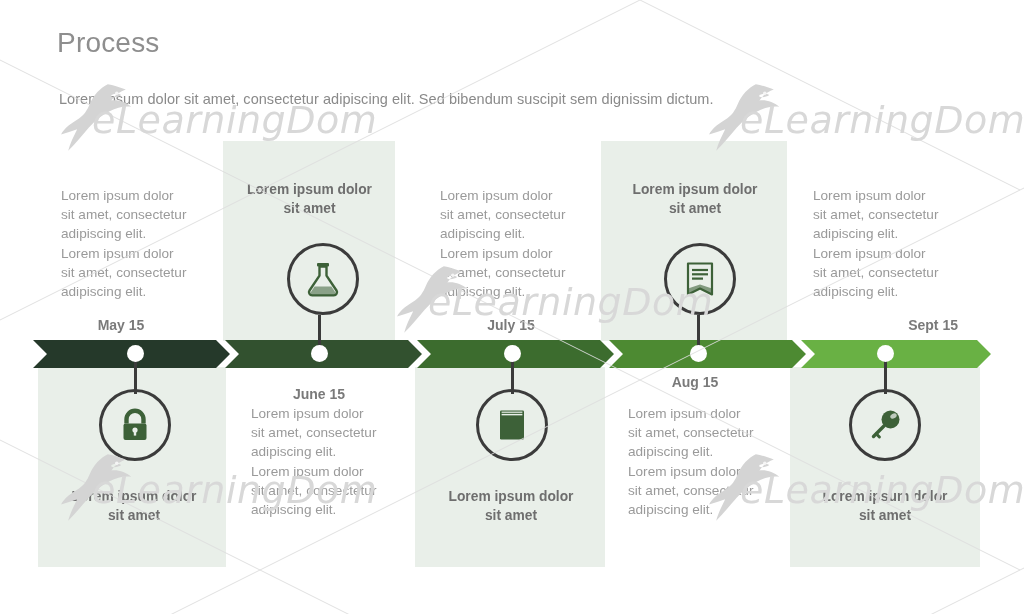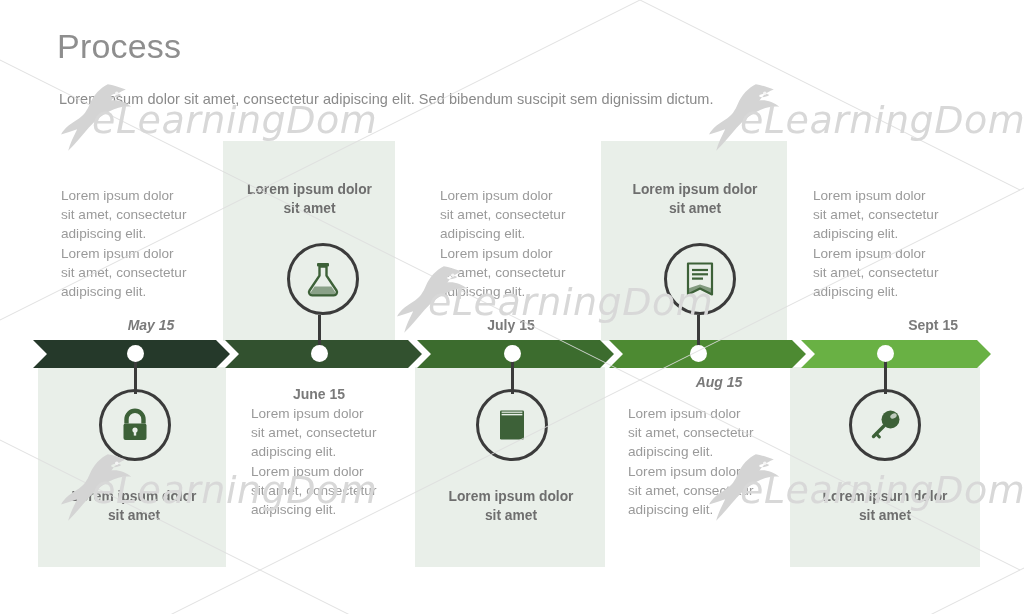--- a/index.html
+++ b/index.html
@@ -45,21 +45,21 @@
     letter-spacing: 0.5px;
     color: #d8d8d8;
     white-space: nowrap;
     font-weight: 400;
   }
 
   
   .page-title {
     position: absolute;
     left: 57px; top: 27px;
-    font-size: 34px;
+    font-size: 28px;
     font-weight: 400;
     color: #8e8e8e;
     letter-spacing: 0.2px;
     z-index: 20;
   }
   .page-subtitle {
     position: absolute;
     left: 59px; top: 91px;
     font-size: 14.5px;
     color: #8a8a8a;
@@ -171,21 +171,21 @@
 
     <path d="M768,0 L944,0 L958,14 L944,28 L768,28 L782,14 Z" fill="#69b144"></path>
   </svg>
 
   <div class="body-text" style="left:61px; top:186px; width:170px;">Lorem ipsum dolor
 sit amet, consectetur
 adipiscing elit.
 Lorem ipsum dolor
 sit amet, consectetur
 adipiscing elit.</div>
-  <div class="date-label" style="left:78px; top:317px; width:146px;font-style:italic;">May 15</div>
+  <div class="date-label" style="left:48px; top:317px; width:146px;">May 15</div>
   <div class="stem" style="left:134px; top:354px; height:40px;"></div>
   <div class="node-dot" style="left:127px; top:345px;"></div>
   <div class="icon-circle" style="left:99px; top:389px;">
     <svg width="38" height="38" viewBox="0 0 38 38">
       <path d="M10.5 17.5 v-4.2 a8.5 8.5 0 0 1 17 0 v4.2" fill="none" stroke="#3d6138" stroke-width="4.4"></path>
       <rect x="7.5" y="17.5" width="23" height="16.5" rx="2" fill="#3d6138"></rect>
       <circle cx="19" cy="24" r="2.6" fill="#e9efe9"></circle>
       <rect x="17.8" y="24" width="2.4" height="5.6" fill="#e9efe9"></rect>
     </svg>
   </div>
@@ -234,21 +234,21 @@
 sit amet</div>
   <div class="icon-circle" style="left:664px; top:243px;">
     <svg width="34" height="38" viewBox="0 0 34 38">
       <path d="M5 3.5 h24 v31 l-12 -6 -12 6 Z" fill="none" stroke="#3d6138" stroke-width="2.2" stroke-linejoin="round"></path>
       <path d="M9 10 h16" stroke="#3d6138" stroke-width="2.2"></path>
       <path d="M9 14.3 h16" stroke="#3d6138" stroke-width="2.2"></path>
       <path d="M9 18.6 h11" stroke="#3d6138" stroke-width="2.2"></path>
       <path d="M5 28.6 l12 -4 l12 4 v6 l-12 -6 l-12 6 Z" fill="#3d6138" opacity="0.6"></path>
     </svg>
   </div>
-  <div class="date-label" style="left:646px; top:374px; width:146px;font-style:italic;">Aug 15</div>
+  <div class="date-label" style="left:622px; top:374px; width:146px;">Aug 15</div>
   <div class="stem" style="left:697px; top:315px; height:40px;"></div>
   <div class="node-dot" style="left:690px; top:345px;"></div>
   <div class="body-text" style="left:628px; top:404px; width:170px;">Lorem ipsum dolor
 sit amet, consectetur
 adipiscing elit.
 Lorem ipsum dolor
 sit amet, consectetur
 adipiscing elit.</div>
 
   <div class="body-text" style="left:813px; top:186px; width:170px;">Lorem ipsum dolor

